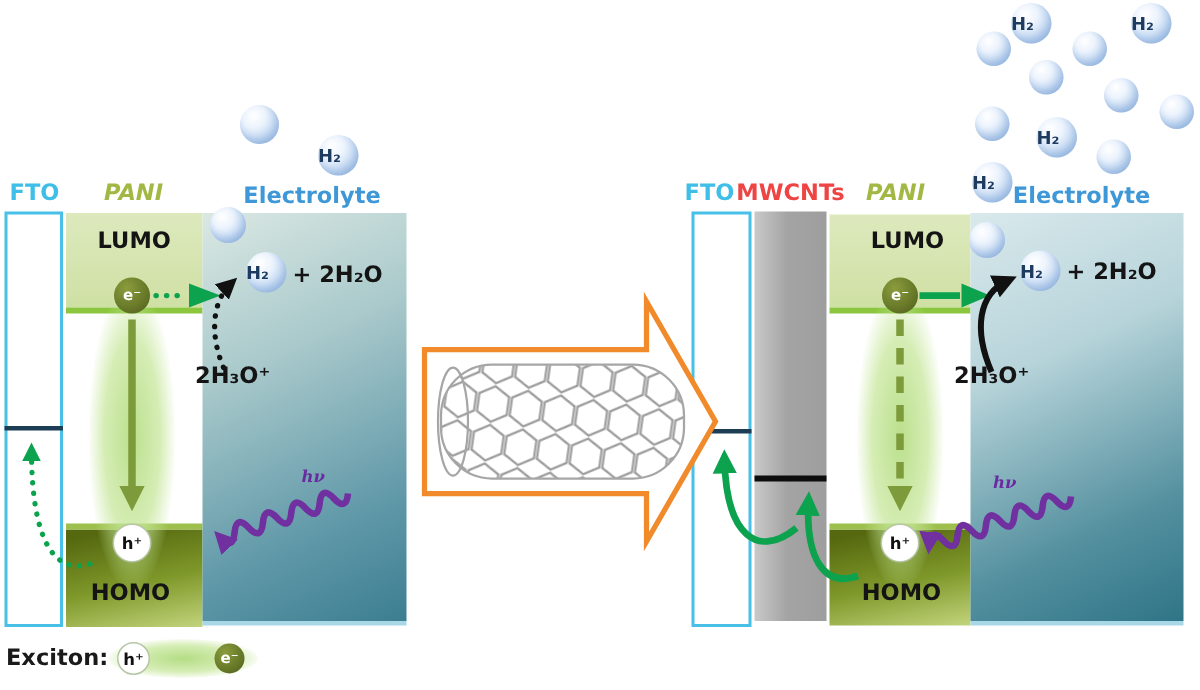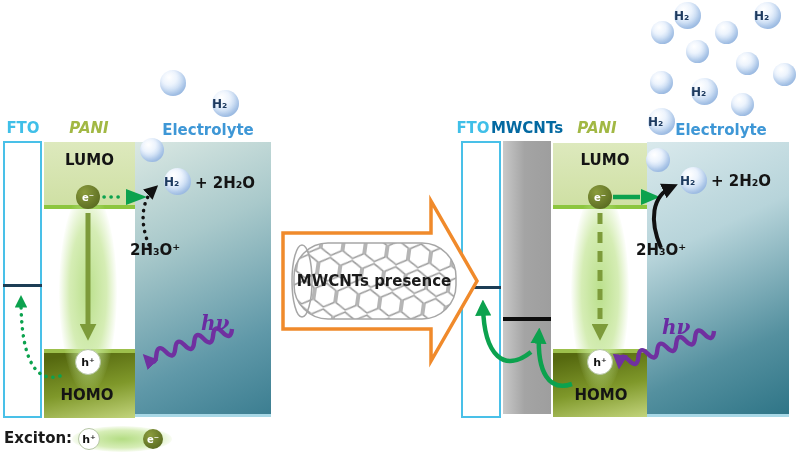--- a/index.html
+++ b/index.html
@@ -4,25 +4,25 @@
 <style>
   html,body{margin:0;padding:0;background:#fff;}
   .stage{
     position:relative;width:800px;height:460px;background:#fff;overflow:hidden;
     font-family:"DejaVu Sans",sans-serif;
   }
   .txt{position:absolute;white-space:nowrap;font-weight:bold;color:#1a1a1a;}
   .hdr{font-size:15px;text-align:center;}
   .hdr-fto{color:#3fbfe8;}
   .hdr-pani{color:#a2b844;font-style:italic;}
-  .hdr-mwcnt{color:#0369a1;}
+  .hdr-mwcnt{color:#ef4444;}
   .hdr-elec{color:#3e97d6;}
   .band-label{font-size:15px;color:#141414;text-align:center;}
   .rxn{font-size:15px;color:#141414;}
-  .hnu{font-family:"DejaVu Serif",serif;font-style:italic;font-size:20px;color:#6a2ba2;}
+  .hnu{font-family:"DejaVu Serif",serif;font-style:italic;font-size:11px;color:#6a2ba2;}
   .fto-col{position:absolute;background:#fff;border:2px solid #49c0e8;box-sizing:border-box;}
   .gray-col{position:absolute;background:linear-gradient(to right,#c9c9c9,#a4a4a4 45%,#9e9e9e);}
   .lumo-band{position:absolute;background:linear-gradient(to bottom,#dde9bd,#cfe0a4);
     border-bottom:4px solid #8cc63e;box-sizing:border-box;}
   .homo-band{position:absolute;background:linear-gradient(168deg,#55680f 8%,#7f982a 55%,#c2d47c 100%);
     border-top:4px solid #9dc04c;box-sizing:border-box;}
   .elec-left{position:absolute;background:linear-gradient(155deg,#dae8e3 0%,#a9c9cb 35%,#5f98a8 75%,#3c7e91 100%);
     border-bottom:3px solid #a8d8e6;box-sizing:border-box;}
   .elec-right{position:absolute;background:linear-gradient(155deg,#d9e9ec 0%,#b7d4da 35%,#54909f 75%,#2f7587 100%);
     border-bottom:3px solid #a8d8e6;box-sizing:border-box;}
@@ -111,21 +111,20 @@
 
     <line x1="613" y1="197" x2="640" y2="197" stroke="#0ca24e" stroke-width="4.5"></line>
     <polygon points="641,189 660,197 641,205" fill="#0ca24e"></polygon>
     <line x1="600" y1="213" x2="600" y2="334" stroke="#7d9b3a" stroke-width="5" stroke-dasharray="11 8" marker-end="url(#ah-olive)"></line>
     <path d="M661,248 C649,220 652,196 672,187" fill="none" stroke="#111" stroke-width="4" marker-end="url(#ah-black)"></path>
     <path d="M572,384 C549,392 537,372 539,334" fill="none" stroke="#0ca24e" stroke-width="4.5" marker-end="url(#ah-green)"></path>
     <path d="M531,352 C505,373 484,357 483,306" fill="none" stroke="#0ca24e" stroke-width="4.5" marker-end="url(#ah-green)"></path>
     <path d="M0 0 q 5 -11 10 0 t 10 0 t 10 0 t 10 0 t 10 0 t 10 0 t 10 0 t 10 0 t 10 0 t 10 0" transform="translate(714,331) rotate(161)" fill="none" stroke="#7030a0" stroke-width="4.4" marker-end="url(#ah-purple)"></path>
   </svg>
 
-  <div class="txt" style="left:288px;top:272px;width:172px;text-align:center;font-size:15px">MWCNTs presence</div>
 
   <div class="txt band-label" style="left:62px;top:151px;width:55px">LUMO</div>
   <div class="txt band-label" style="left:56px;top:386px;width:62px">HOMO</div>
   <div class="ecirc" style="left:76px;top:185px;width:24px;height:24px">
     <span>e⁻</span>
   </div>
   <div class="hcirc" style="left:75px;top:349px;width:26px;height:26px">
     <span>h⁺</span>
   </div>
 

